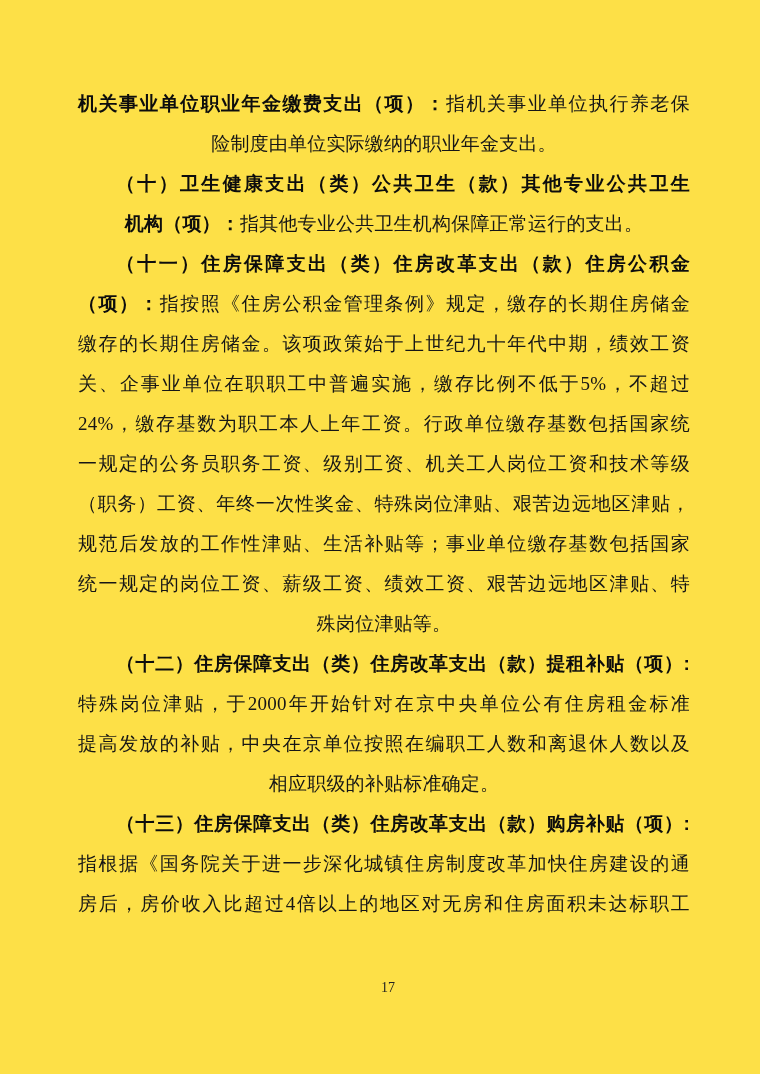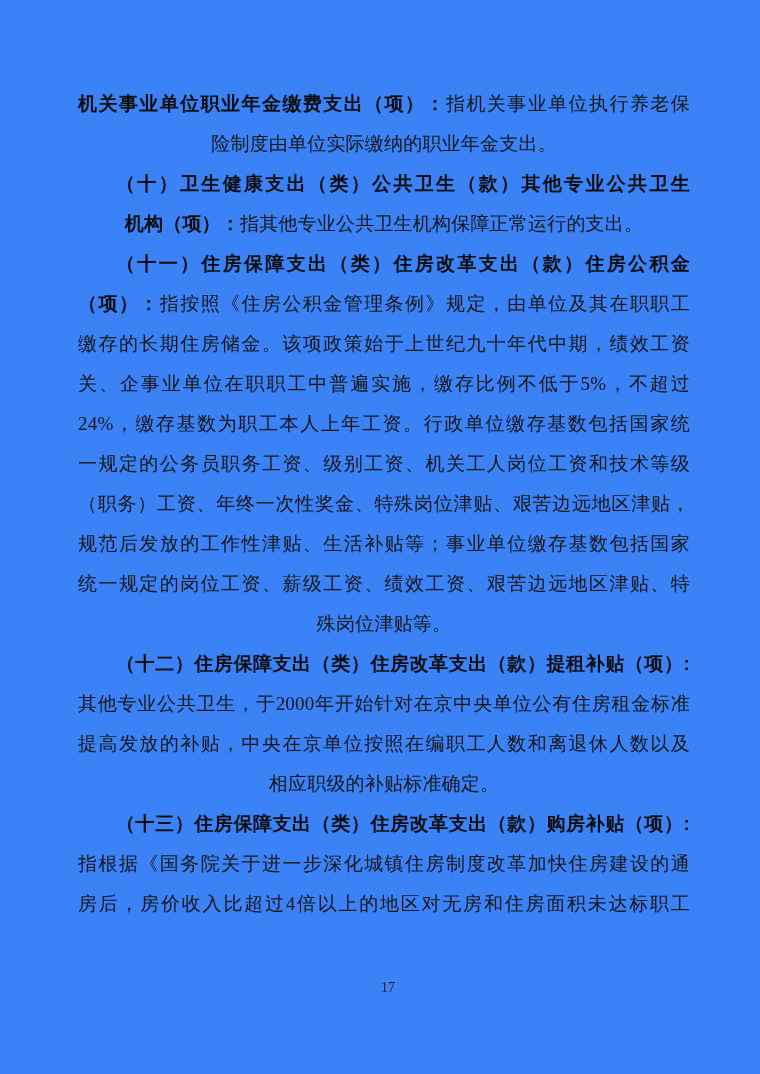--- a/index.html
+++ b/index.html
@@ -4,21 +4,21 @@
 <style>
   html, body {
     margin: 0;
     padding: 0;
     background: #ffffff;
   }
   .page {
     position: relative;
     width: 760px;
     height: 1074px;
-    background: #3b82f6;
+    background: #fde047;
     overflow: hidden;
     font-family: "Liberation Serif", "DejaVu Serif", serif;
   }
   .doc-text {
     position: absolute;
     left: 78px;
     top: 84px;
     width: 612px;
   }
   .line {
@@ -62,41 +62,41 @@
     <div class="line"><span class="b">机关事业单位职业年金缴费支出（项）：</span><span>指机关事业单位执行养老保</span></div>
 
     <div class="line end"><span>险制度由单位实际缴纳的职业年金支出。</span></div>
 
     <div class="line indent"><span class="b">（十）卫生健康支出（类）公共卫生（款）其他专业公共卫生</span></div>
 
     <div class="line end"><span class="b">机构（项）：</span><span>指其他专业公共卫生机构保障正常运行的支出。</span></div>
 
     <div class="line indent"><span class="b">（十一）住房保障支出（类）住房改革支出（款）住房公积金</span></div>
 
-    <div class="line"><span class="b">（项）：</span><span>指按照《住房公积金管理条例》规定，由单位及其在职职工</span></div>
+    <div class="line"><span class="b">（项）：</span><span>指按照《住房公积金管理条例》规定，缴存的长期住房储金</span></div>
 
     <div class="line"><span>缴存的长期住房储金。该项政策始于上世纪九十年代中期，绩效工资</span></div>
 
     <div class="line"><span>关、企事业单位在职职工中普遍实施，缴存比例不低于5%，不超过</span></div>
 
     <div class="line"><span>24%，缴存基数为职工本人上年工资。行政单位缴存基数包括国家统</span></div>
 
     <div class="line"><span>一规定的公务员职务工资、级别工资、机关工人岗位工资和技术等级</span></div>
 
     <div class="line"><span>（职务）工资、年终一次性奖金、特殊岗位津贴、艰苦边远地区津贴，</span></div>
 
     <div class="line"><span>规范后发放的工作性津贴、生活补贴等；事业单位缴存基数包括国家</span></div>
 
     <div class="line"><span>统一规定的岗位工资、薪级工资、绩效工资、艰苦边远地区津贴、特</span></div>
 
     <div class="line end"><span>殊岗位津贴等。</span></div>
 
     <div class="line indent"><span class="b">（十二）住房保障支出（类）住房改革支出（款）提租补贴（项）:</span></div>
 
-    <div class="line"><span>其他专业公共卫生，于2000年开始针对在京中央单位公有住房租金标准</span></div>
+    <div class="line"><span>特殊岗位津贴，于2000年开始针对在京中央单位公有住房租金标准</span></div>
 
     <div class="line"><span>提高发放的补贴，中央在京单位按照在编职工人数和离退休人数以及</span></div>
 
     <div class="line end"><span>相应职级的补贴标准确定。</span></div>
 
     <div class="line indent"><span class="b">（十三）住房保障支出（类）住房改革支出（款）购房补贴（项）:</span></div>
 
     <div class="line"><span>指根据《国务院关于进一步深化城镇住房制度改革加快住房建设的通</span></div>
 
 

